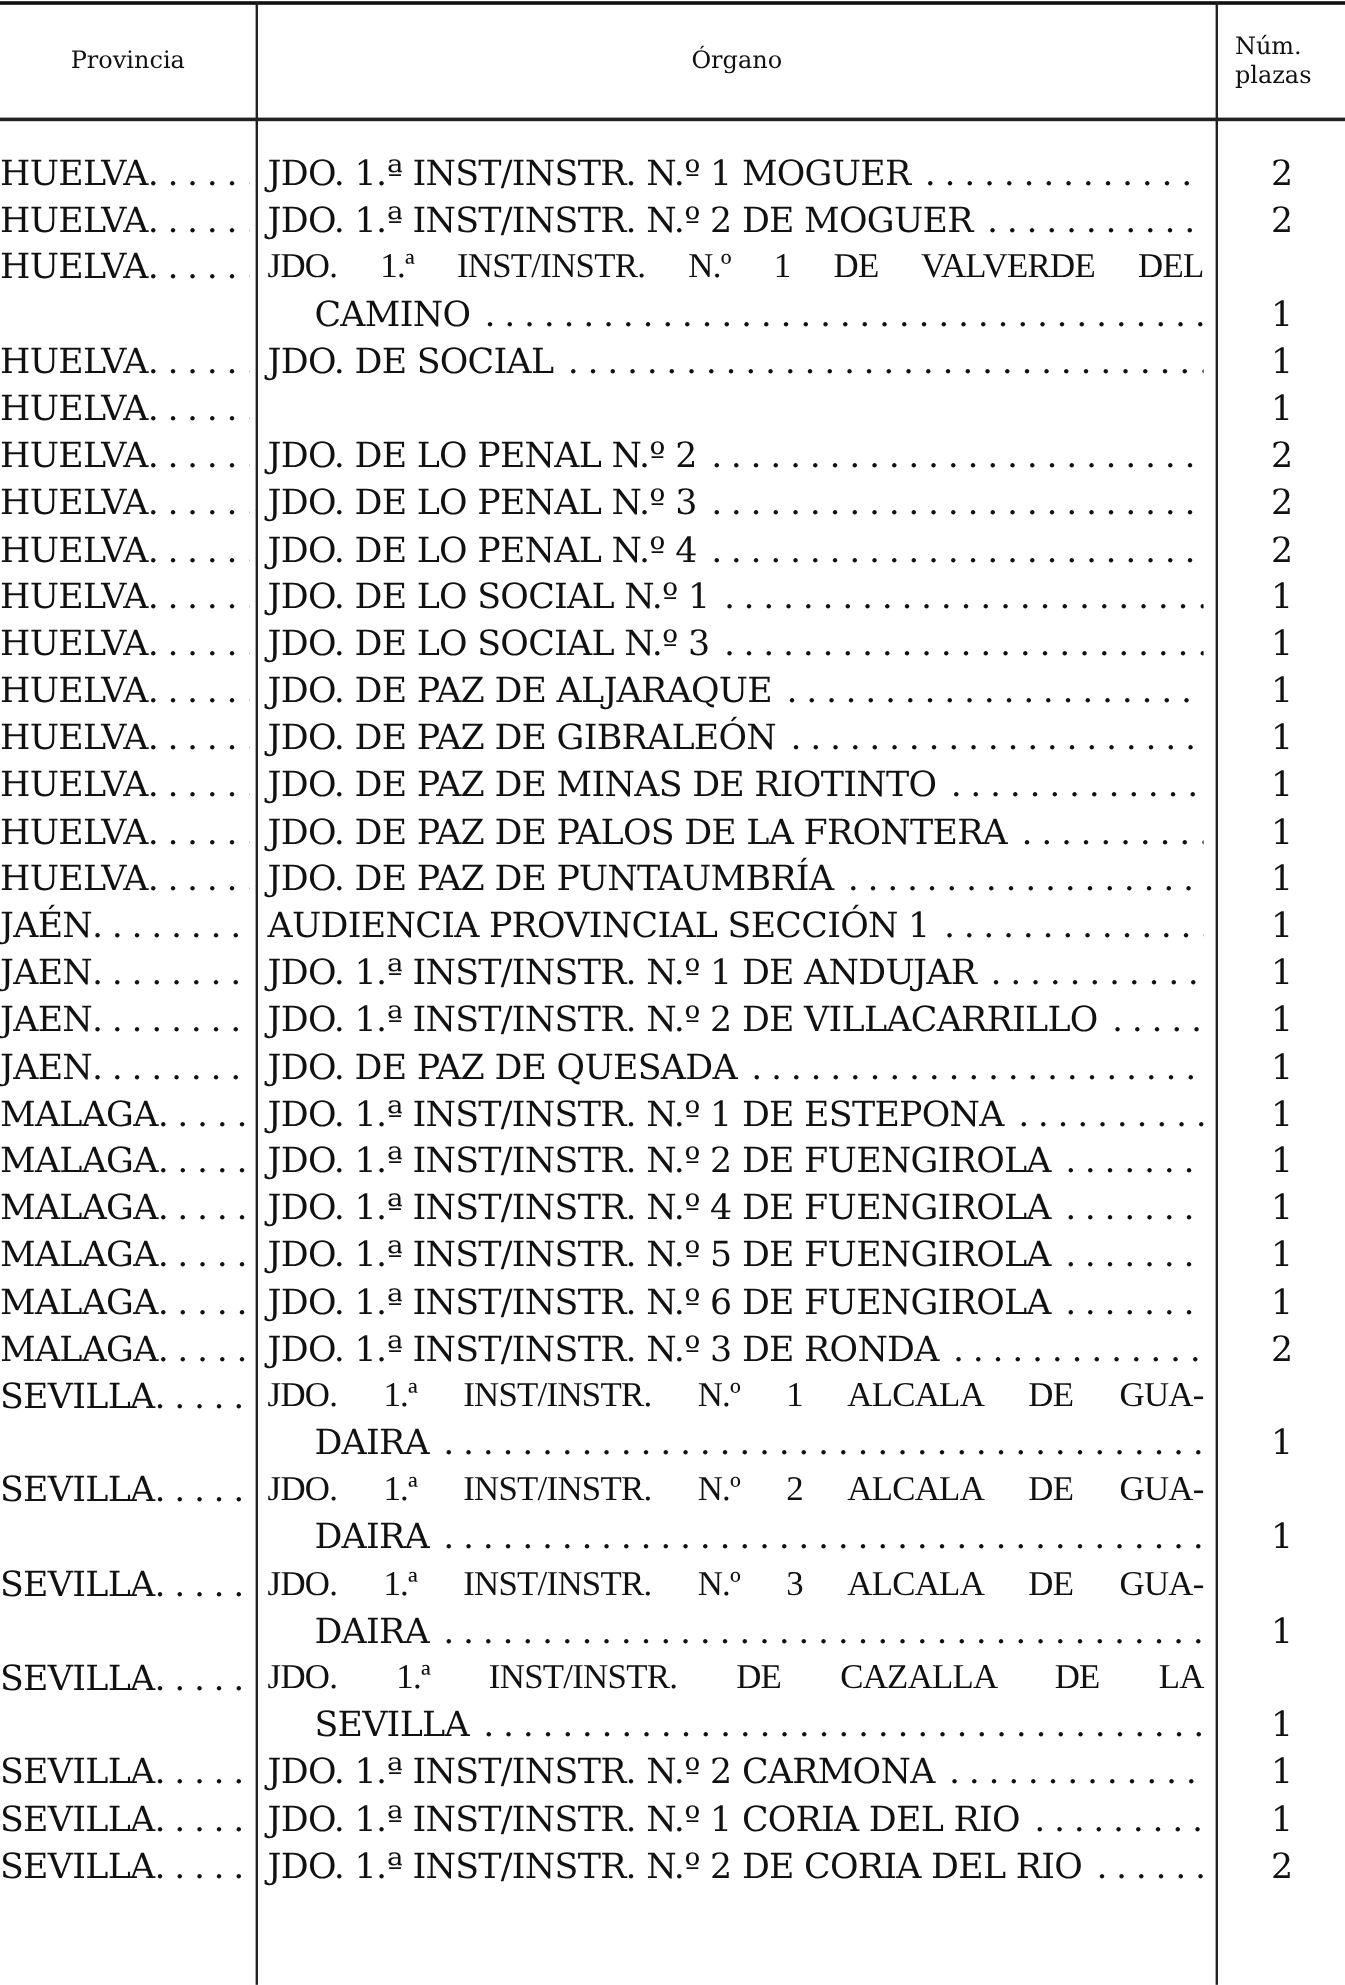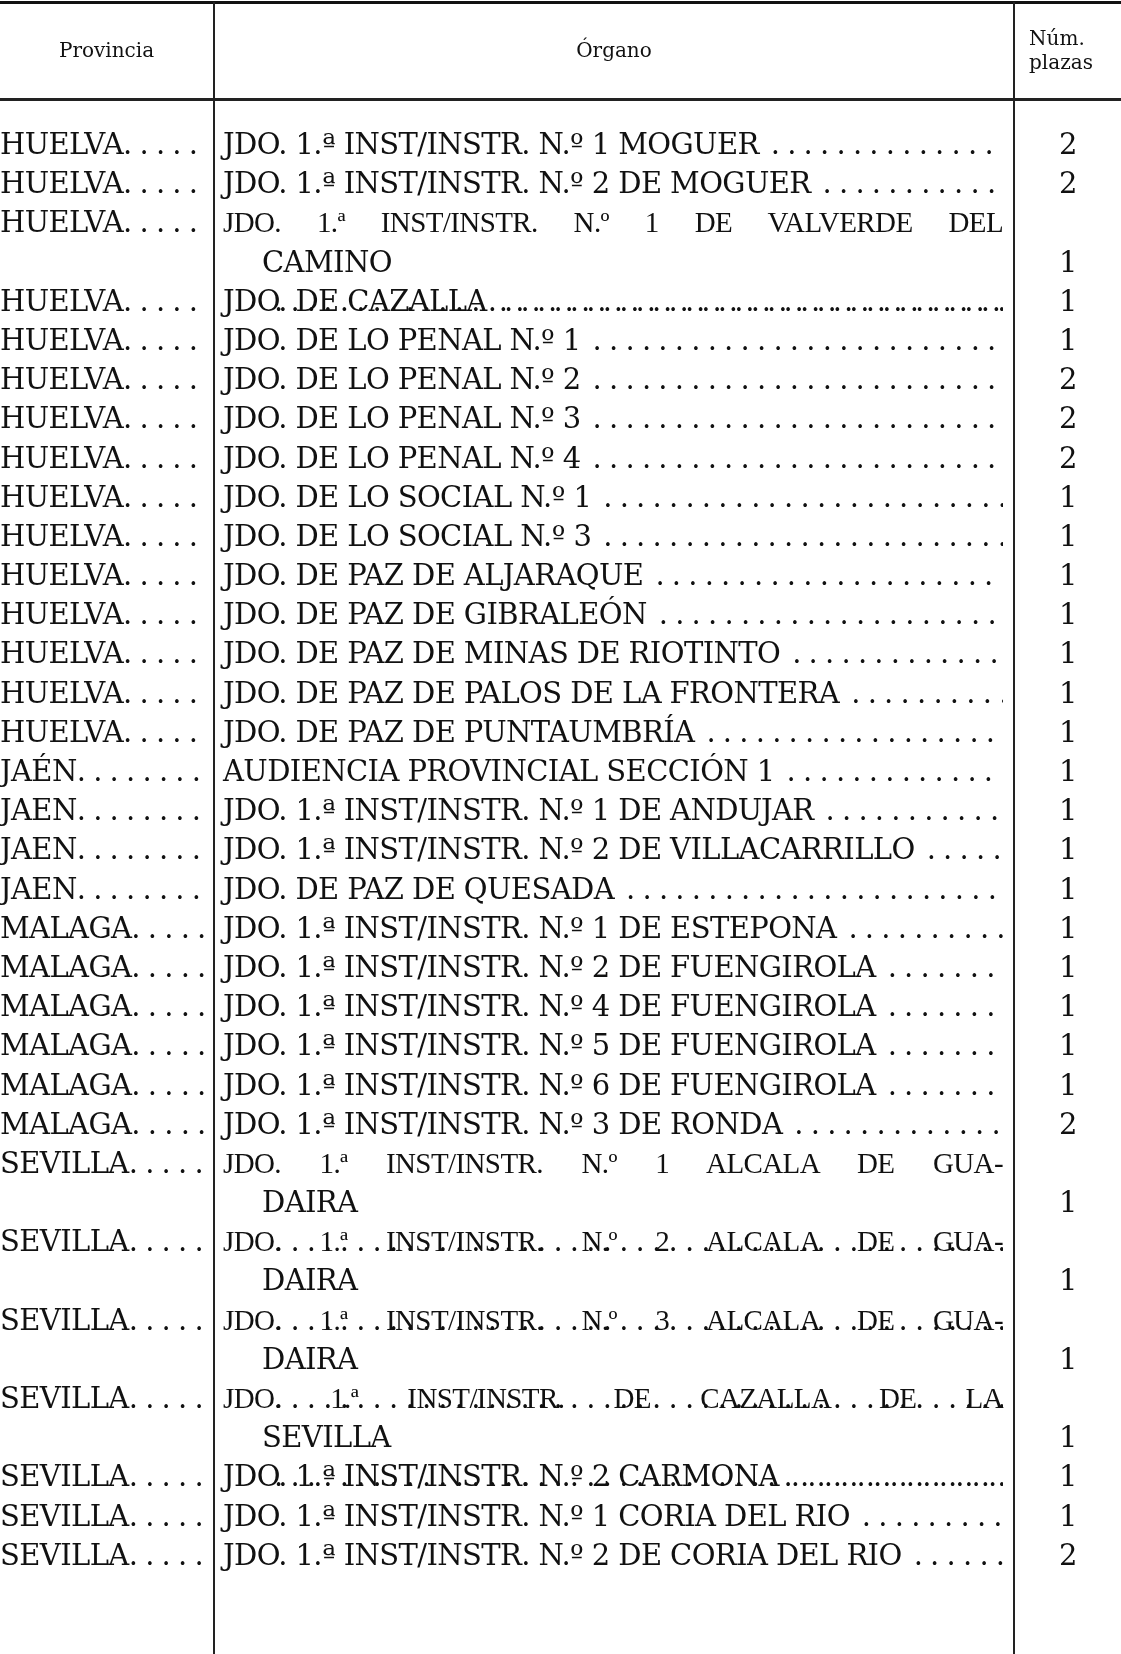--- a/index.html
+++ b/index.html
@@ -16,21 +16,21 @@
   .hdr.prov { left: 0; width: 213px; }
   .hdr.org { left: 215px; width: 798px; }
   .hdr.num { left: 1015px; width: 92px; }
   .body { position: absolute; left: 0; top: 125px; width: 1121px; }
   .row { position: relative; width: 887px; }
   .line { position: relative; height: 39.2px; line-height: 39.2px; font-size: 29px; letter-spacing: -0.6px; white-space: nowrap; }
   .prov-cell { position: absolute; left: 0; top: 0; width: 208px; display: flex; }
   .prov-cell .name { flex: 0 0 auto; }
   .prov-cell .dots { flex: 1 1 auto; overflow: hidden; text-align: right; padding-right: 4px; }
   .org-cell { position: absolute; left: 223px; width: 780px; top: 0; display: flex; }
-  .org-cell.cont { left: 262px; width: 741px; flex-direction: column; }
+  .org-cell.cont { left: 262px; width: 741px; }
   .org-cell .txt { flex: 0 0 auto; }
   .org-cell .dots { flex: 1 1 auto; overflow: hidden; text-align: right; margin-left: 12px; letter-spacing: 3px; }
   .org-cell.justify .txt { flex: 1 1 auto; text-align: justify; text-align-last: justify; font-family: Liberation Serif, serif; }
   .num-cell { position: absolute; left: 1015px; width: 106px; top: 0; text-align: center; }
   .dots-fill::before { content: ". . . . . . . . . . . . . . . . . . . . . . . . . . . . . . . . . . . . . . . . . . . . . . . . . . . . . . . . . . . . . . . . . . . . . . . . . . . . . . . . . . . . . . . . . . . . . . . . . . . . . . . . . . . ."; letter-spacing: -1px; }
 </style>
 </head>
 <body>
 
 <div class="table">
@@ -93,34 +93,30 @@
           <div class="num-cell">1</div>
         </div>
       </div>
       <div class="row">
         <div class="line">
           <div class="prov-cell">
             <span class="name">HUELVA</span>
             <span class="dots dots-fill"></span>
           </div>
           <div class="org-cell">
-            <span class="txt">JDO. DE CAZALLA</span>
-            <span class="dots dots-fill"></span>
-          </div>
-          <div class="num-cell">1</div>
-        </div>
-      </div>
-      <div class="row">
-        <div class="line">
-          <div class="prov-cell">
-            <span class="name">HUELVA</span>
-            <span class="dots dots-fill"></span>
-          </div>
-          <div class="org-cell">
-            <span class="txt">JDO. DE LO PENAL N.º 1</span>
+            <span class="txt">JDO. DE SOCIAL</span>
+            <span class="dots dots-fill"></span>
+          </div>
+          <div class="num-cell">1</div>
+        </div>
+      </div>
+      <div class="row">
+        <div class="line">
+          <div class="prov-cell">
+            <span class="name">HUELVA</span>
             <span class="dots dots-fill"></span>
           </div>
           <div class="num-cell">1</div>
         </div>
       </div>
       <div class="row">
         <div class="line">
           <div class="prov-cell">
             <span class="name">HUELVA</span>
             <span class="dots dots-fill"></span>

